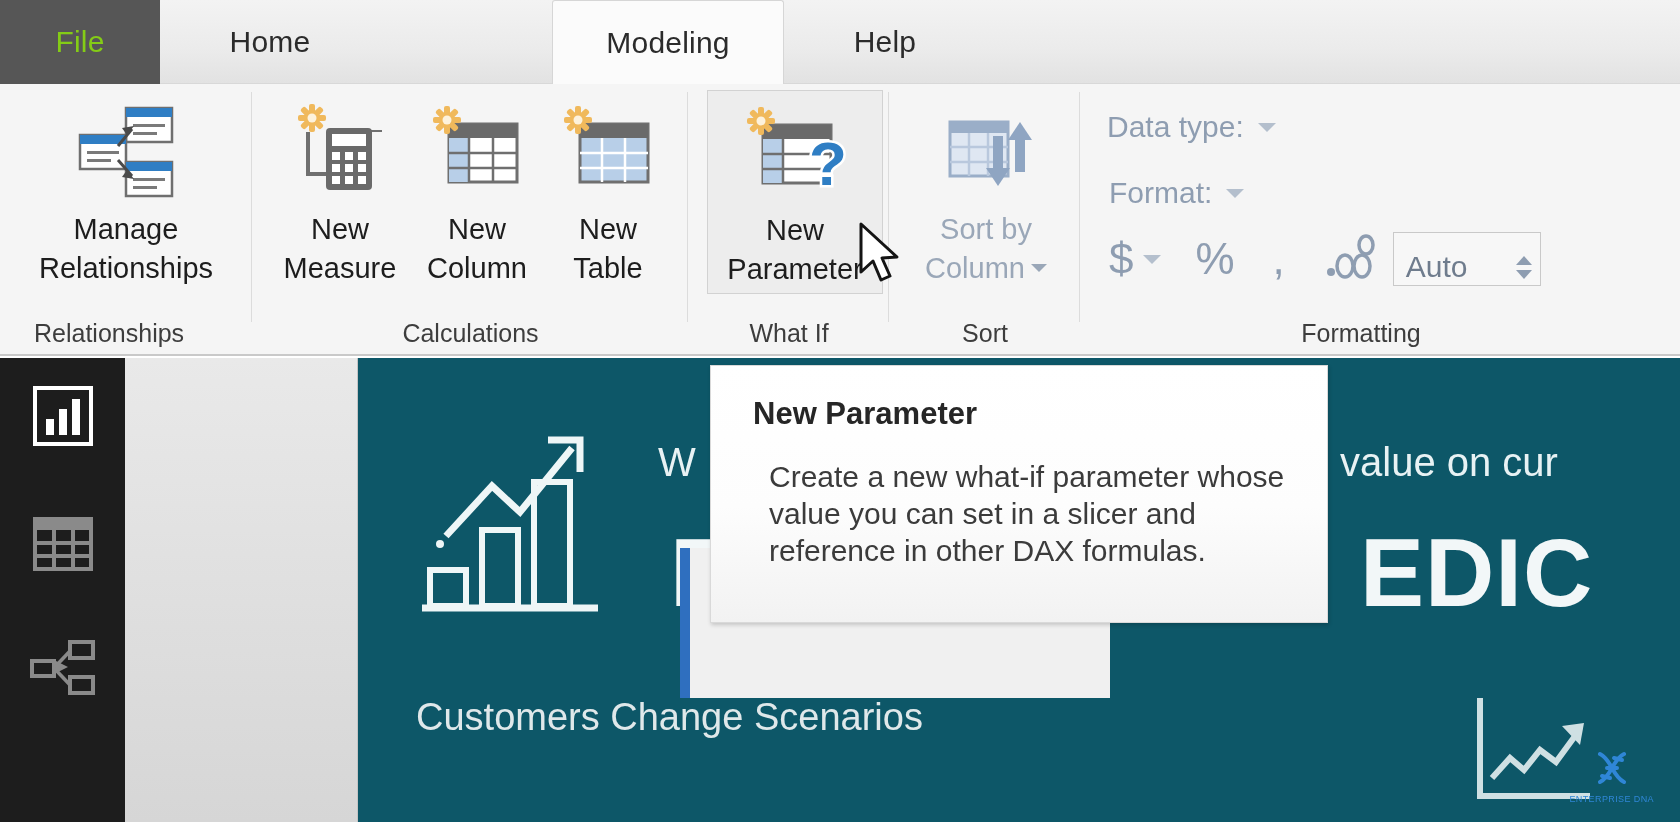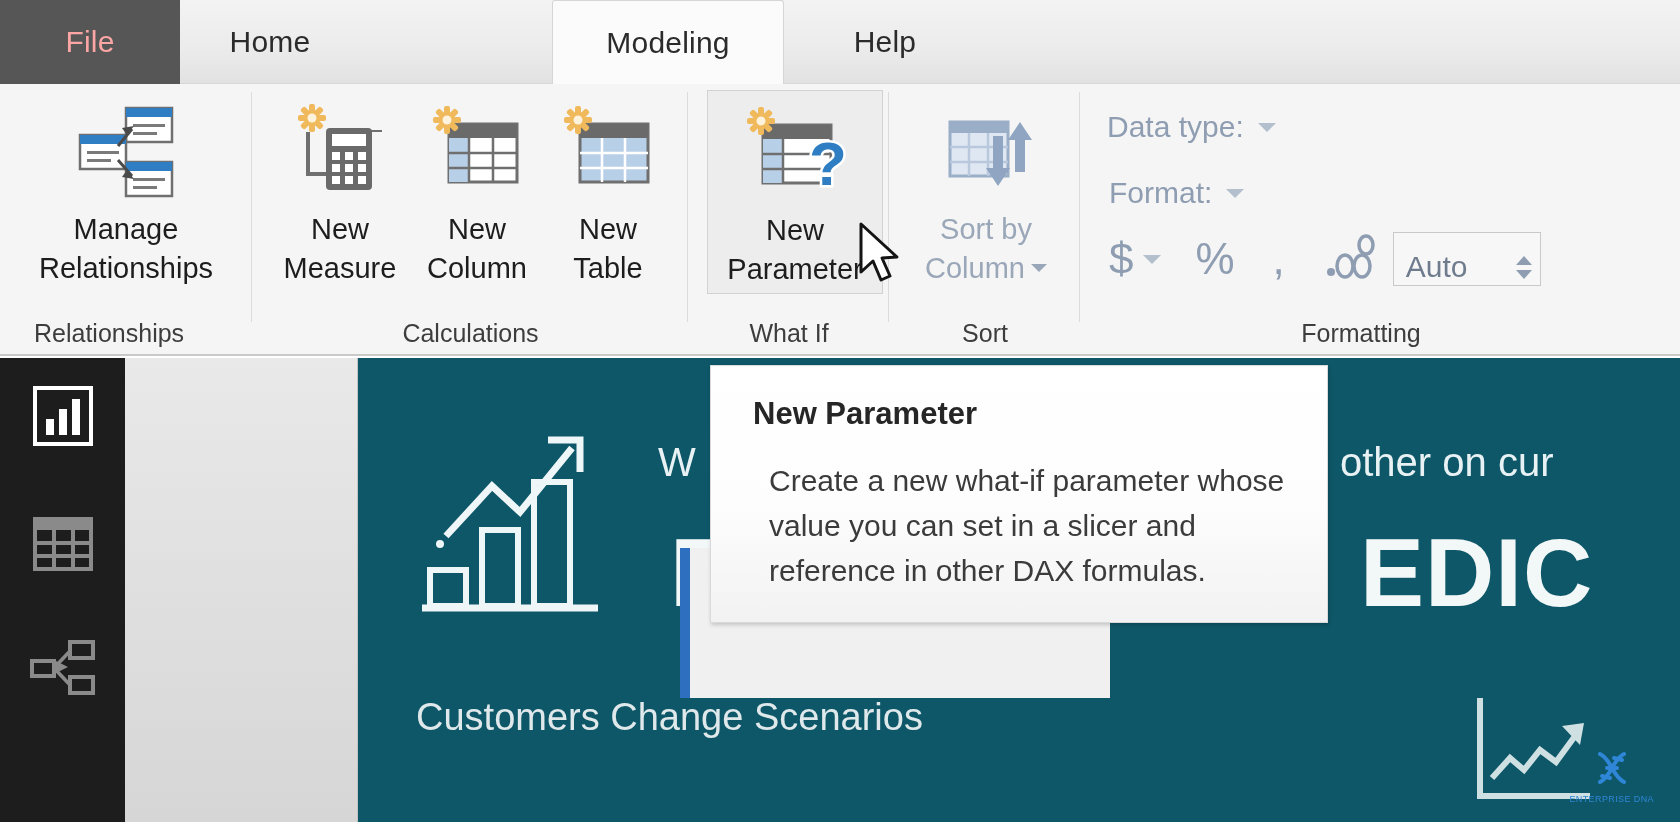--- a/index.html
+++ b/index.html
@@ -17,22 +17,22 @@
     background: linear-gradient(to bottom, #f3f3f3 0%, #ebebeb 60%, #e2e2e2 100%);
     border-bottom: 1px solid #d8d8d8;
   }
   .tab {
     position: absolute; top: 0; height: 84px;
     display: flex; align-items: center; justify-content: center;
     font-size: 30px; color: #2b2b2b; letter-spacing: .2px;
     cursor: default; user-select: none;
   }
   .tab.file {
-    left: 0; width: 180px;
-    background: #565656; color: #fca5a5; align-items: center;
+    left: 0; width: 160px;
+    background: #565656; color: #84cc16; align-items: center;
   }
   .tab.home    { left: 170px; width: 200px; }
   .tab.view    { left: 376px; width: 180px; }
   .tab.modeling{
     left: 552px; width: 232px;
     background: #fbfbfb;
     border: 1px solid #d6d6d6; border-bottom: none;
     border-top-left-radius: 3px; border-top-right-radius: 3px;
   }
   .tab.help    { left: 790px; width: 190px; }
@@ -155,21 +155,21 @@
     background: linear-gradient(to bottom, #ffffff 0%, #fdfdfd 55%, #f2f2f2 100%);
     border: 1px solid #d9d9d9;
     box-shadow: 1px 2px 4px rgba(0,0,0,.18);
     padding: 24px 30px;
   }
   .tooltip h1 {
     font-size: 31px; font-weight: bold; color: #262626;
     margin: 6px 0 0 12px;
   }
   .tooltip p {
-    font-size: 30px; line-height: 45px; color: #3b3b3b;
+    font-size: 30px; line-height: 37px; color: #3b3b3b;
     margin: 26px 0 0 28px; width: 540px;
   }
 
   
   .cursor { position: absolute; left: 858px; top: 222px; }
 </style>
 </head>
 <body>
 
 <div id="app">
@@ -456,21 +456,21 @@
         <polyline points="26,116 72,66 100,92 152,28" fill="none" stroke="#eef6f7" stroke-width="7"></polyline>
         <polyline points="128,20 160,20 160,52" fill="none" stroke="#eef6f7" stroke-width="7"></polyline>
         <circle cx="20" cy="124" r="4" fill="#eef6f7"></circle>
       </svg>
     </span>
 
     <div class="hero-line">
       <span>W</span>
     </div>
     <div class="hero-line" style="left:982px;">
-      <span>other on cur</span>
+      <span>value on cur</span>
     </div>
 
     <div class="hero-big">
       <span>EDIC</span>
     </div>
     <div class="hero-big" style="left:990px;">
       <span>EDIC</span>
     </div>
 
     <div class="card-white"></div>

